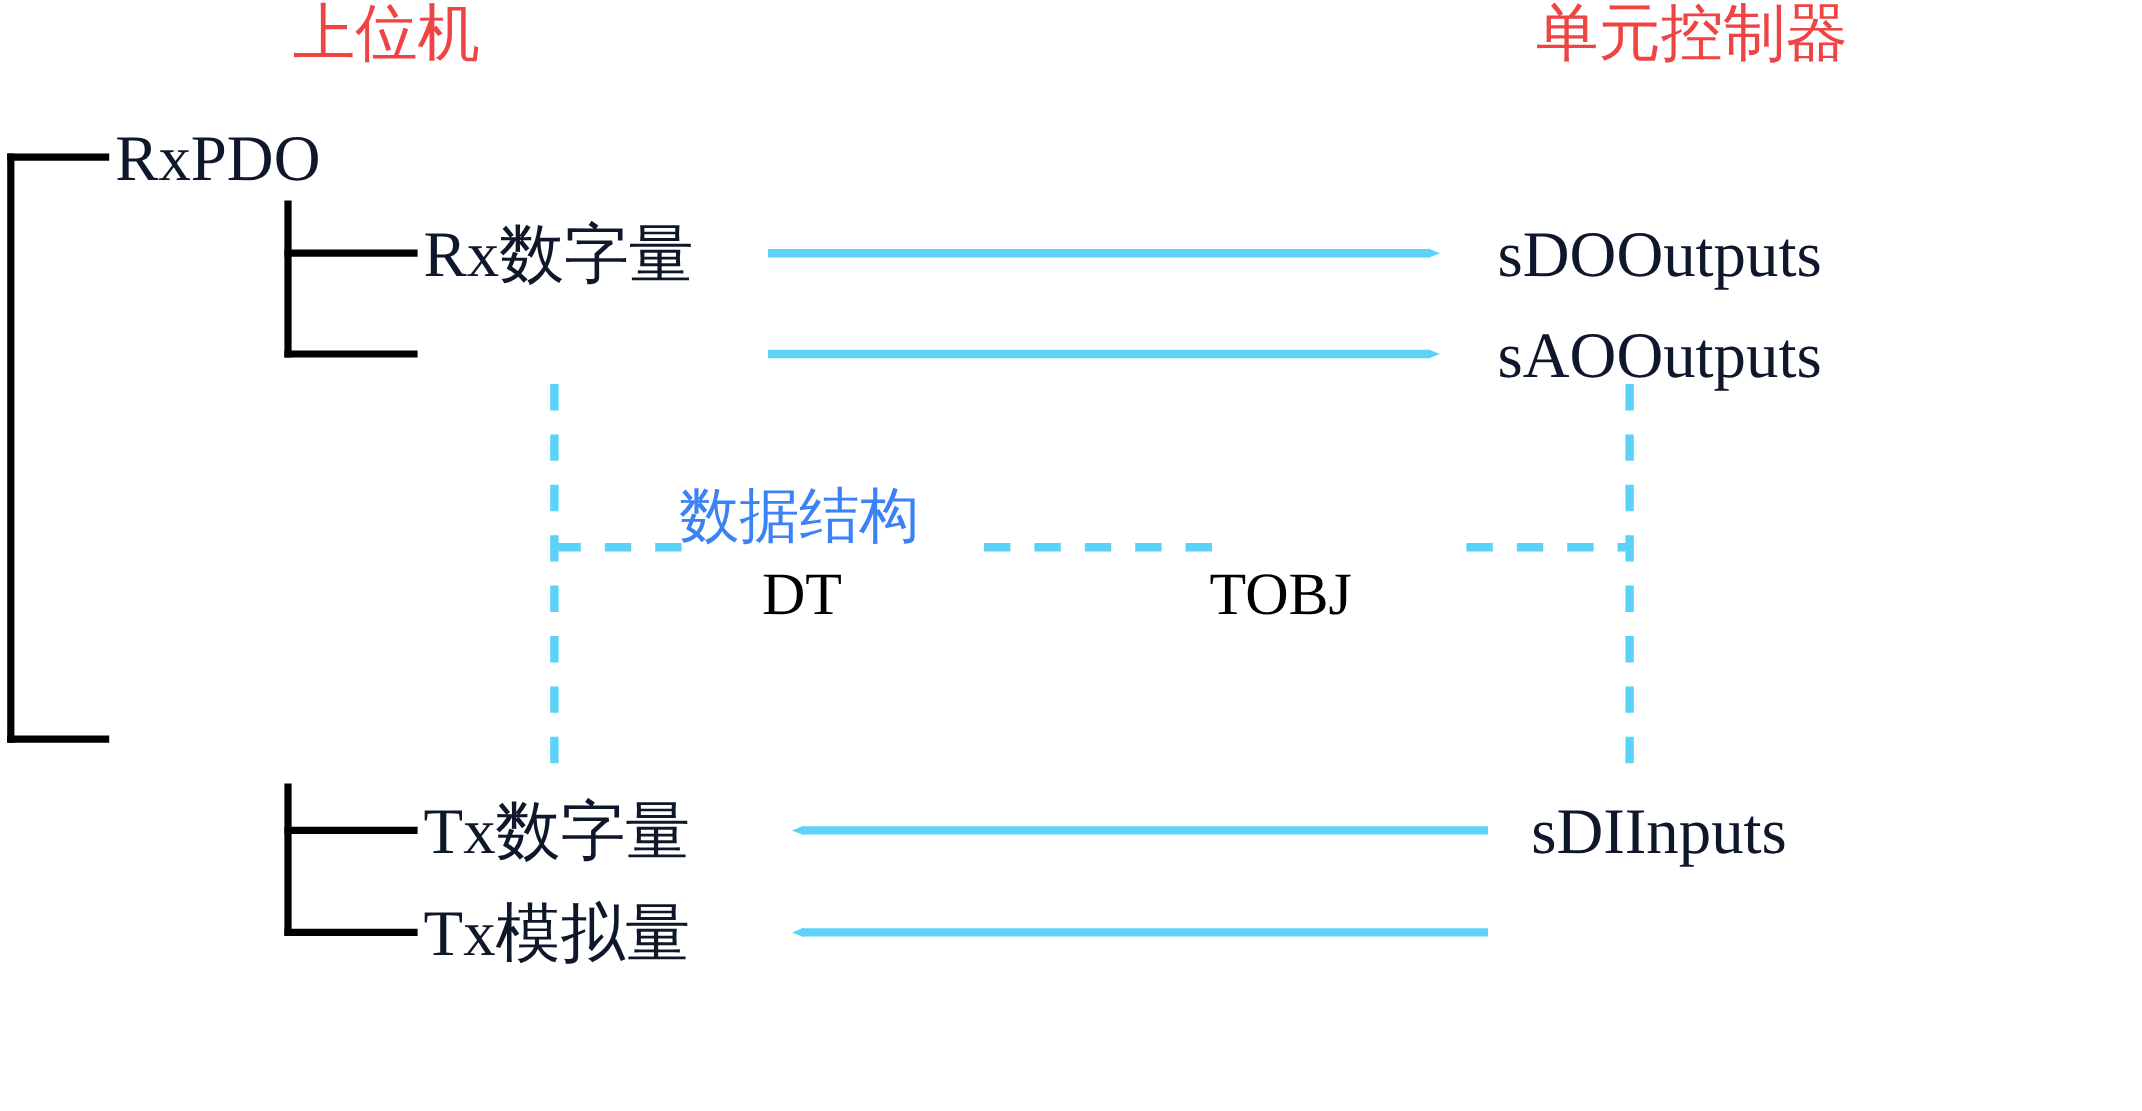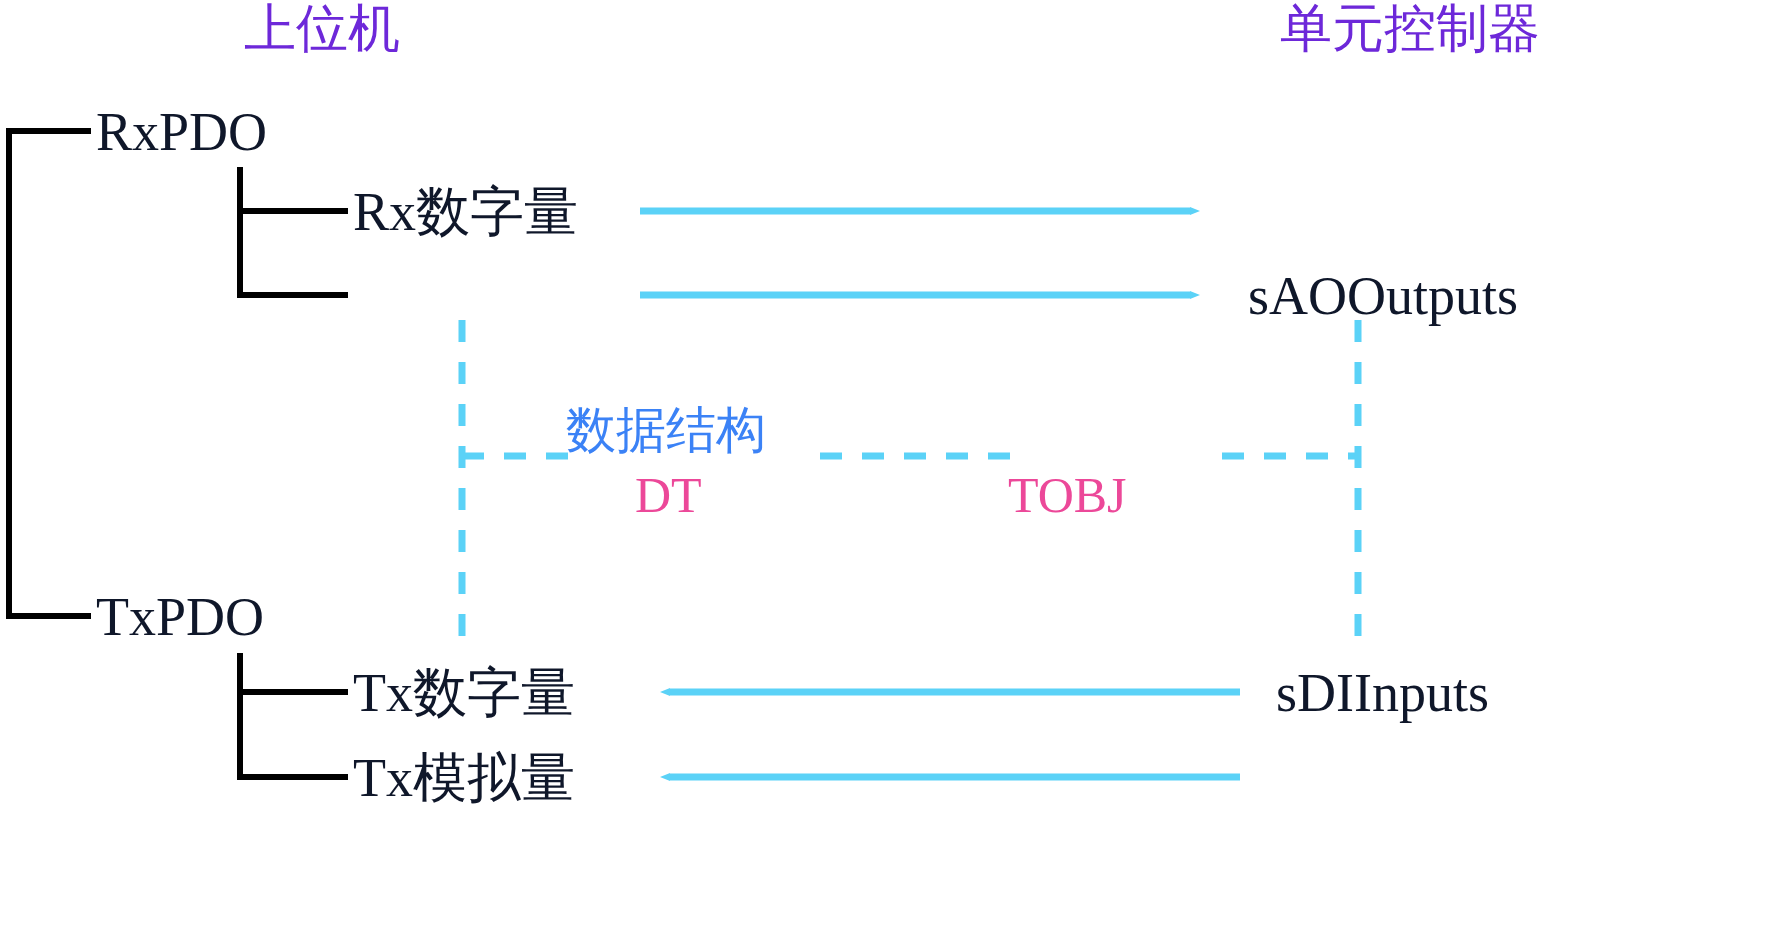--- a/index.html
+++ b/index.html
@@ -23,38 +23,38 @@
     height: 926px;
   }
   .lbl {
     position: absolute;
     white-space: nowrap;
     font-family: "Liberation Serif", "DejaVu Serif", serif;
     color: #0f172a;
     line-height: 1;
   }
   .hdr {
-    color: #6d28d9;
+    color: #ef4444;
     font-size: 52px;
   }
   .node-main {
     font-size: 54px;
   }
   .node-leaf {
     font-size: 54px;
   }
   .rightlbl {
     font-size: 54px;
   }
   .midlbl {
     color: #3b82f6;
     font-size: 50px;
   }
   .midlbl-sub {
-    color: #ec4899;
+    color: #000000;
     font-size: 50px;
   }
 </style>
 </head>
 <body>
 
 <div id="stage">
 
   <svg id="diagram-svg" viewBox="0 0 1785 926">
     <defs>
@@ -105,26 +105,26 @@
 
   <div class="lbl hdr" style="left:244px; top:3px;">上位机</div>
 
   <div class="lbl hdr" style="left:1280px; top:3px;">单元控制器</div>
 
   <div class="lbl node-main" style="left:96px; top:105px;">RxPDO</div>
 
   <div class="lbl node-leaf" style="left:353px; top:185px;">Rx数字量</div>
 
 
-  <div class="lbl node-main" style="left:96px; top:590px;">TxPDO</div>
 
   <div class="lbl node-leaf" style="left:353px; top:666px;">Tx数字量</div>
 
   <div class="lbl node-leaf" style="left:353px; top:751px;">Tx模拟量</div>
 
+  <div class="lbl rightlbl" style="left:1248px; top:185px;">sDOOutputs</div>
 
   <div class="lbl rightlbl" style="left:1248px; top:269px;">sAOOutputs</div>
 
   <div class="lbl rightlbl" style="left:1276px; top:666px;">sDIInputs</div>
 
 
   <div class="lbl midlbl" style="left:566px; top:405px;">数据结构</div>
 
   <div class="lbl midlbl-sub" style="left:635px; top:470px;">DT</div>
 

